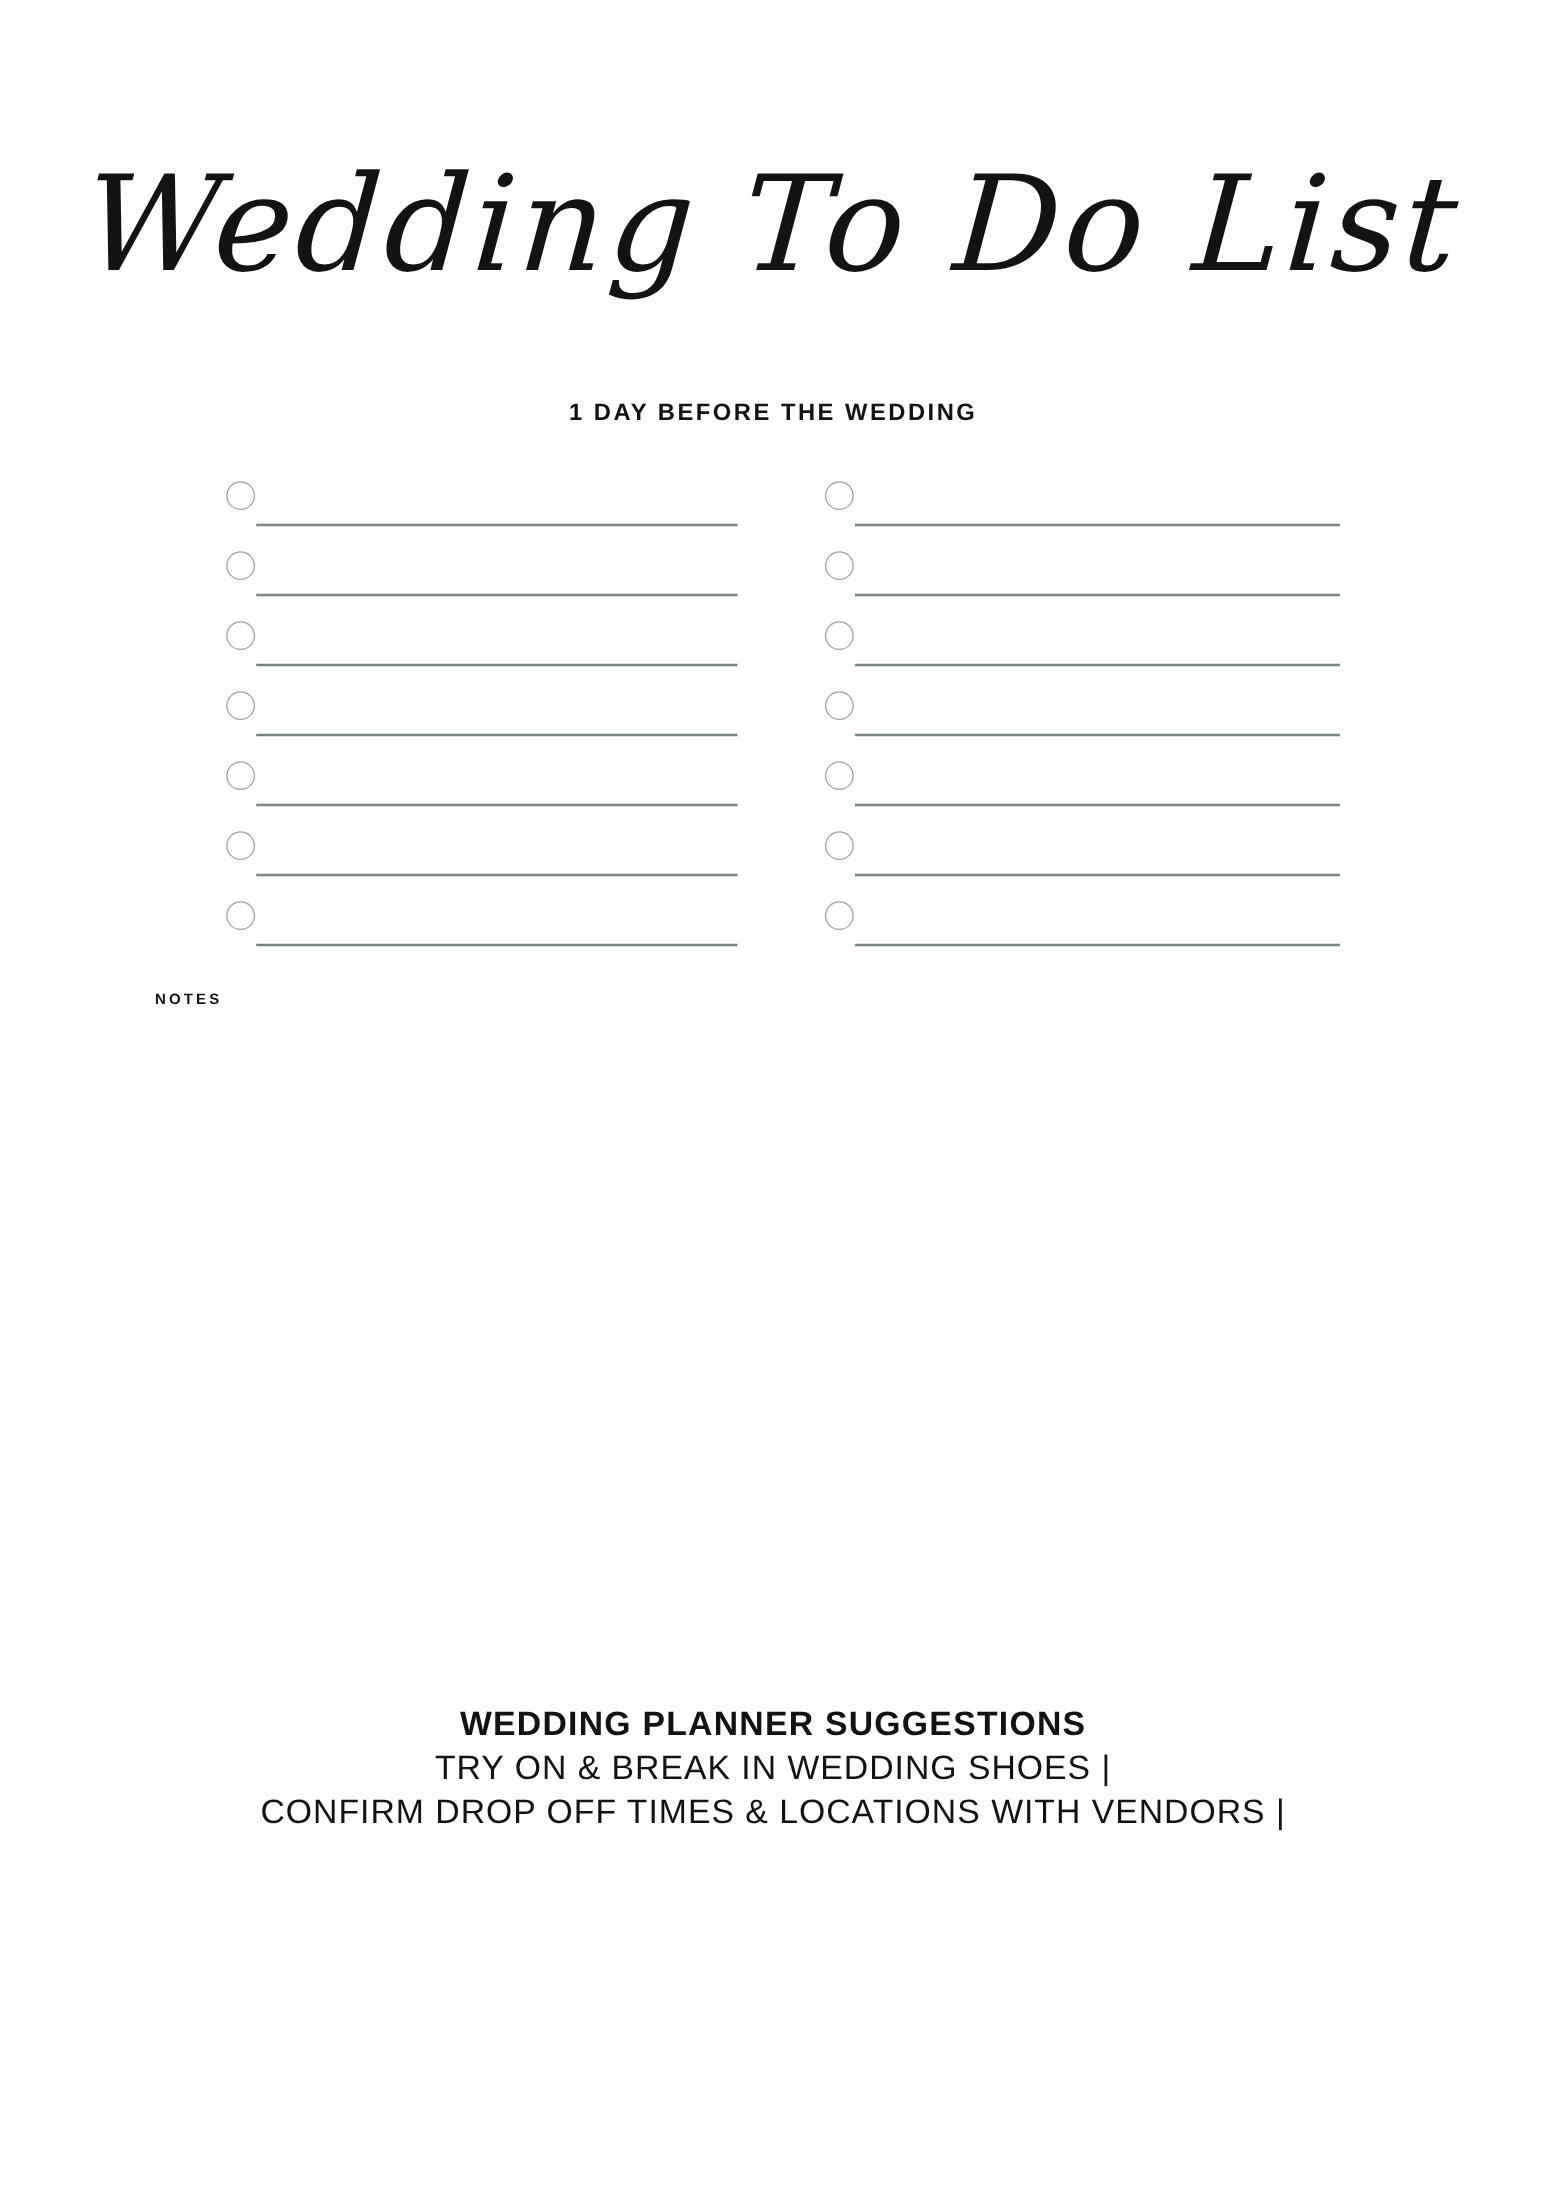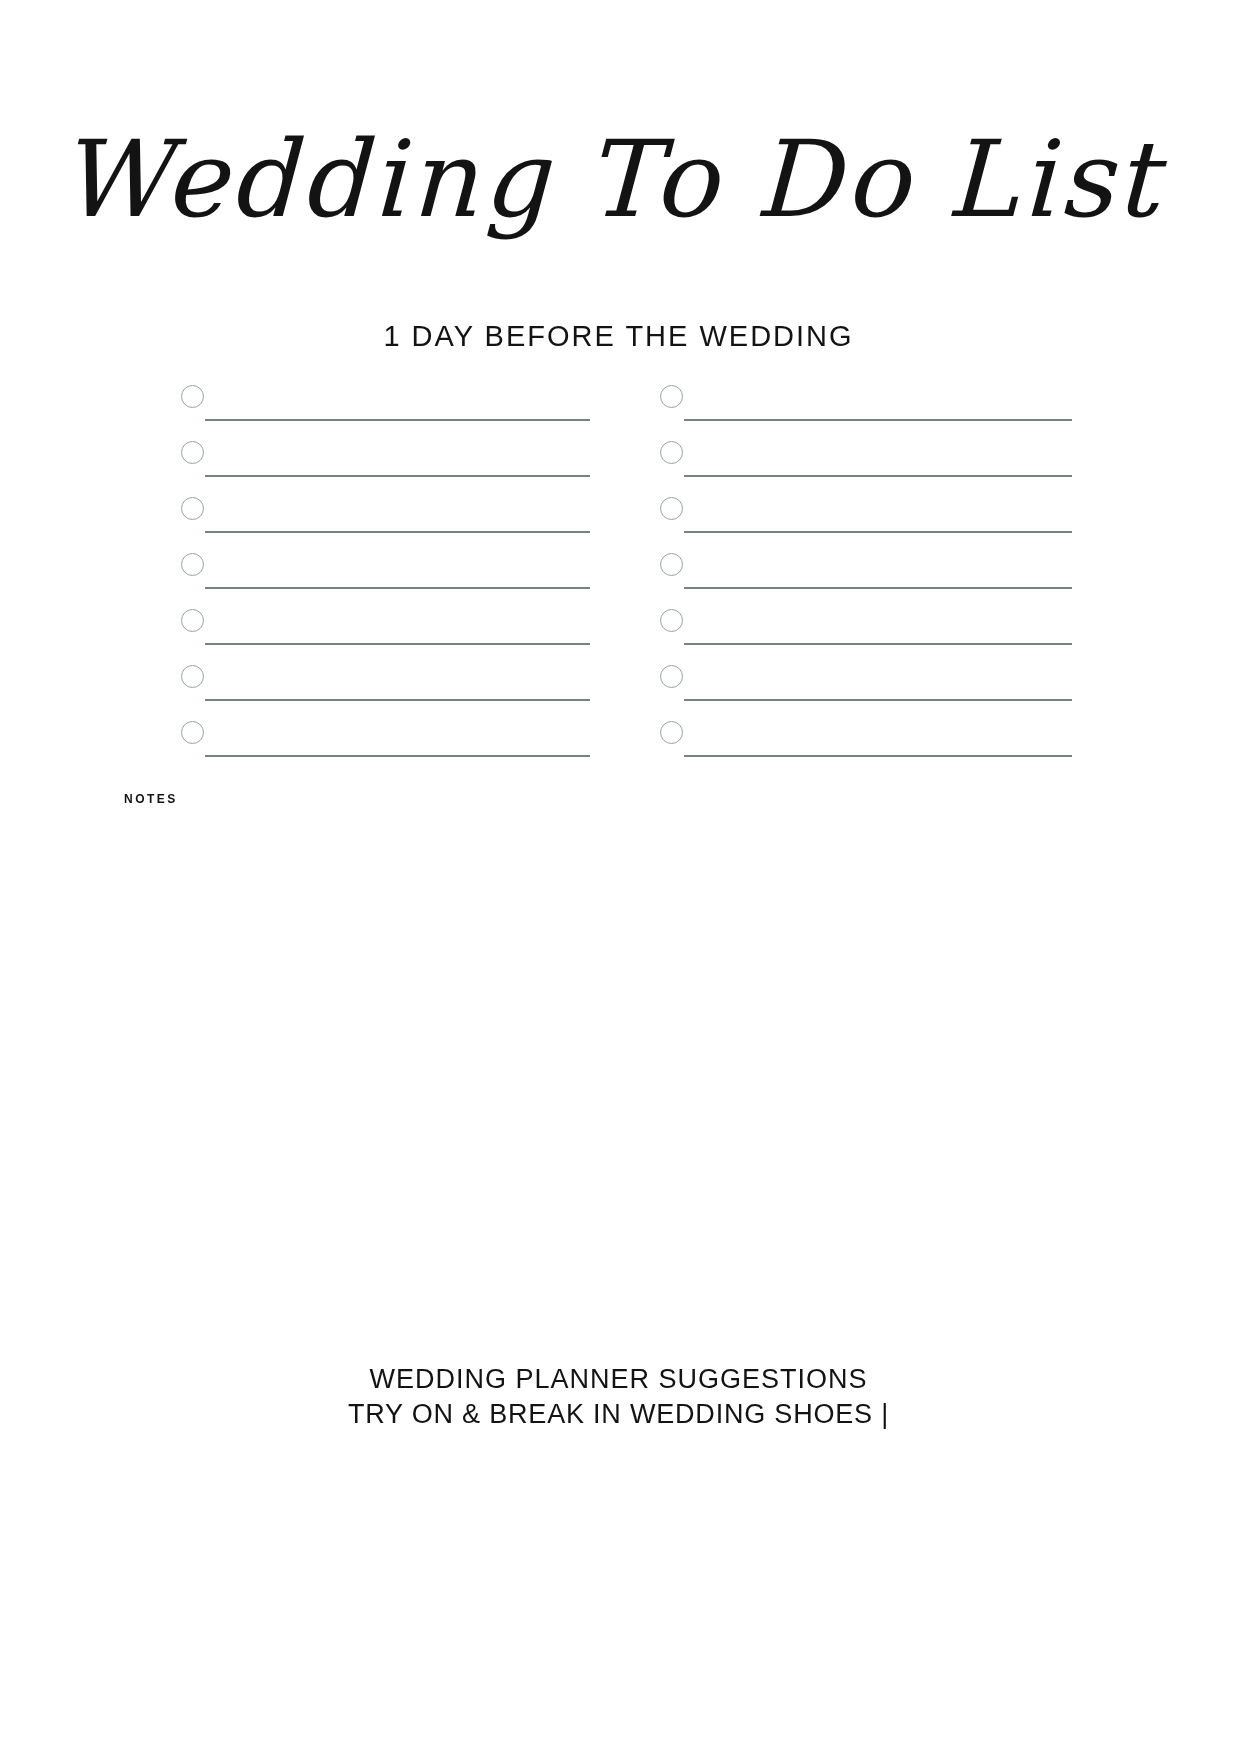--- a/index.html
+++ b/index.html
@@ -30,22 +30,22 @@
     color: var(--ink);
     white-space: nowrap;
     transform: skewX(-4deg);
   }
 
   
   .subtitle {
     position: absolute;
     top: 320px; left: 0; width: 100%;
     text-align: center;
-    font-weight: 400;
-    font-size: 29px;
+    font-weight: 700;
+    font-size: 19px;
     letter-spacing: 2px;
     color: var(--ink);
     white-space: nowrap;
   }
 
   
   .check-col {
     position: absolute;
     top: 385px;
     display: flex;
@@ -93,21 +93,21 @@
   .suggestions {
     position: absolute;
     top: 1362px; left: 0; width: 100%;
     text-align: center;
     font-size: 27px;
     line-height: 34.8px;
     letter-spacing: 0.8px;
     color: var(--ink);
   }
   .suggestions .heading {
-    font-weight: 400;
+    font-weight: 700;
     letter-spacing: 1px;
   }
   .suggestions .sline { font-weight: 400; }
 </style>
 </head>
 <body>
 
 <div class="page-title">Wedding To Do List</div>
 
 <div class="subtitle">1 DAY BEFORE THE WEDDING</div>
@@ -186,13 +186,14 @@
       <span class="fill-line"></span>
     </div>
   </div>
 
 <div class="notes-label">NOTES</div>
 <div class="notes-area"></div>
 
 <div class="suggestions">
   <div class="heading">WEDDING PLANNER SUGGESTIONS</div>
   <div class="sline">TRY ON &amp; BREAK IN WEDDING SHOES |</div>
+  <div class="sline">CONFIRM DROP OFF TIMES &amp; LOCATIONS WITH VENDORS |</div>
 </div>
 
 </body></html>

